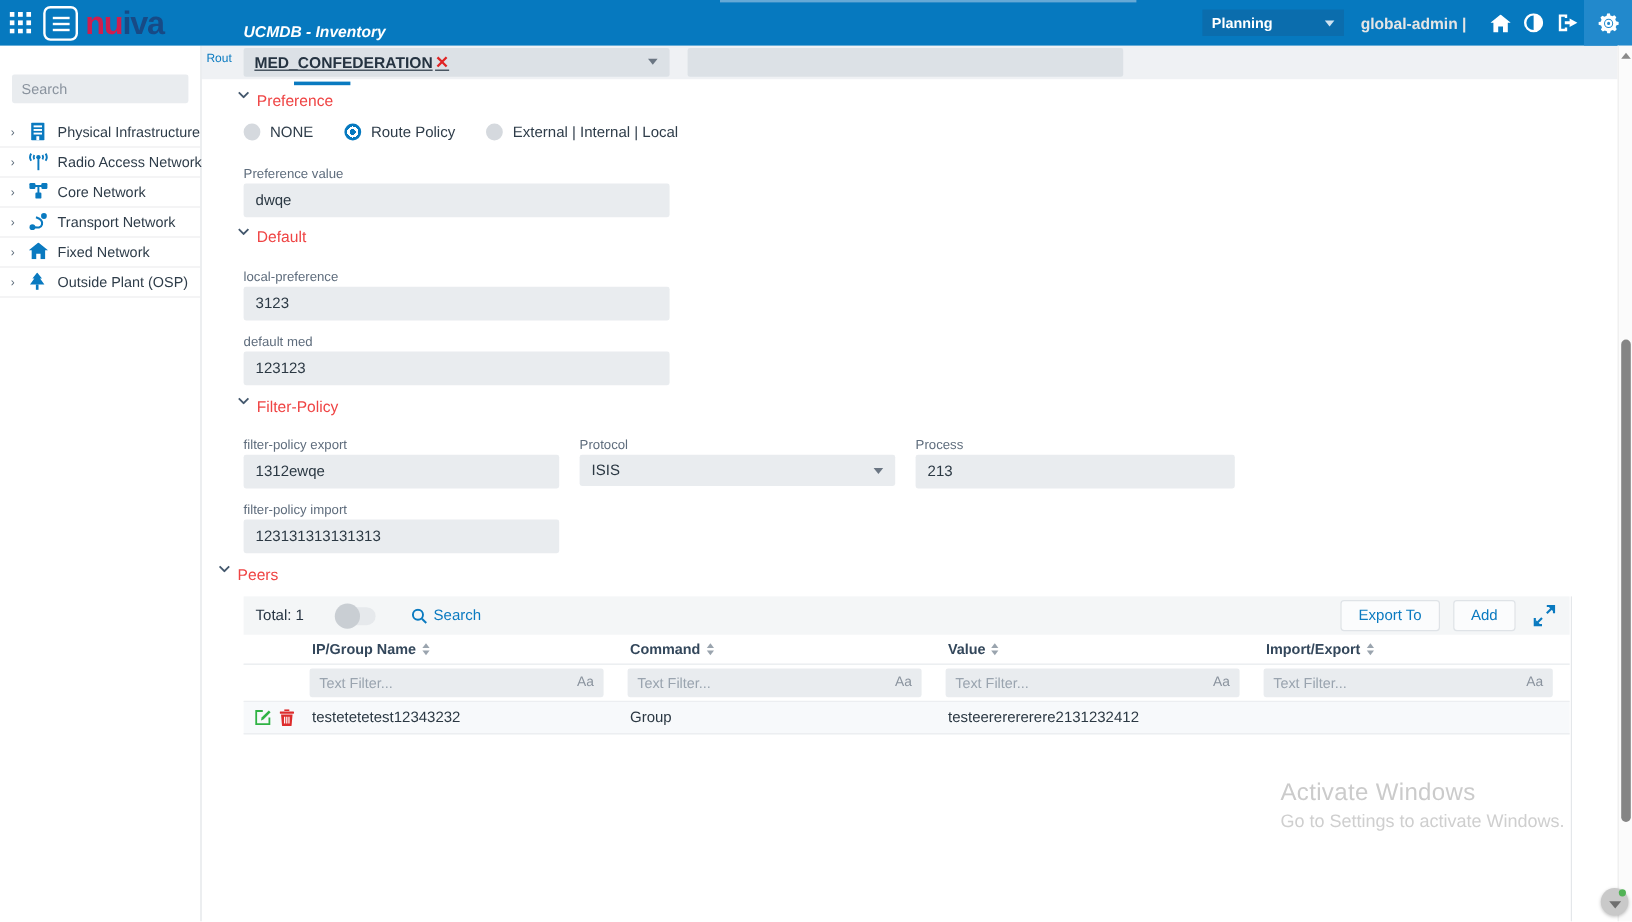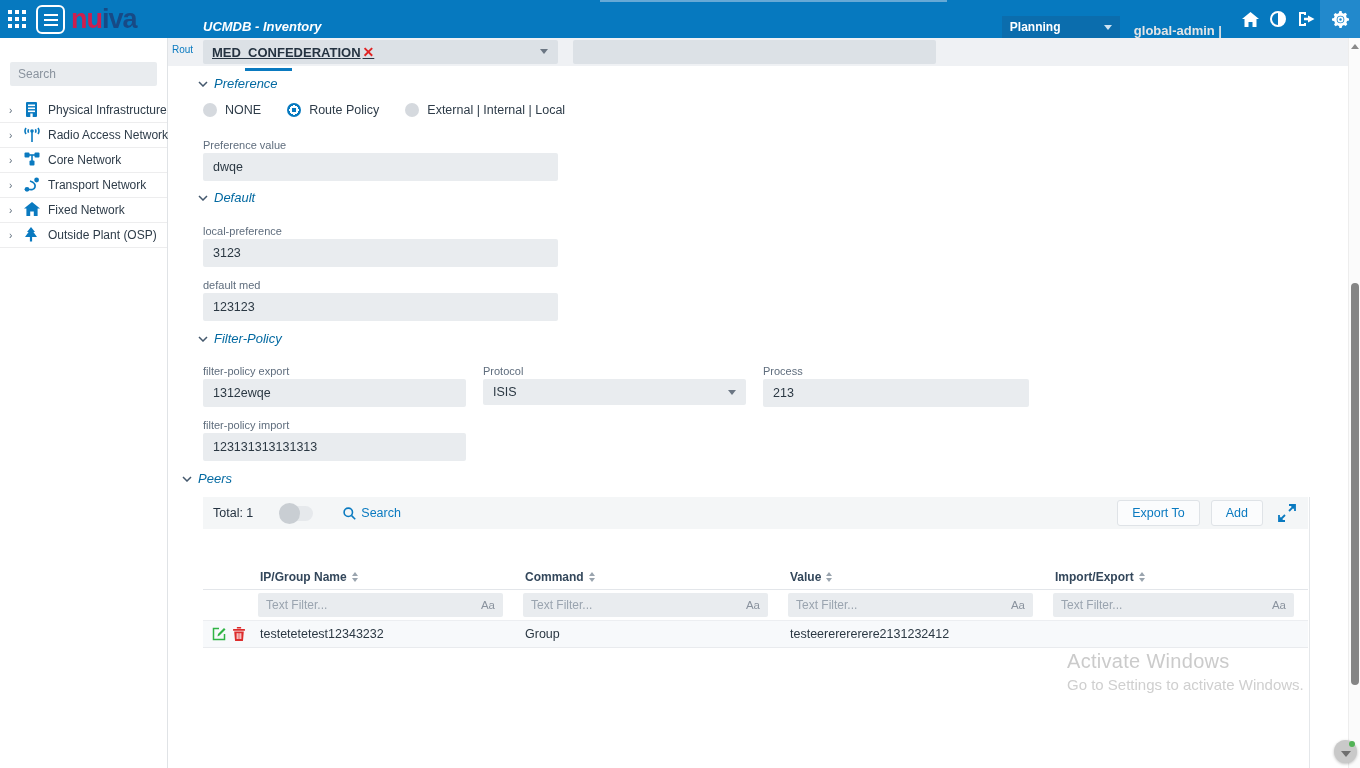--- a/index.html
+++ b/index.html
@@ -17,21 +17,21 @@
     justify-content:center; flex-direction:column; gap:3px; cursor:pointer; }
   .menu-btn i { display:block; width:14px; height:2px; background:#fff; }
   .logo { position:absolute; left:71px; top:1px; font-size:27px; font-weight:800;
     letter-spacing:-1px; line-height:36px; }
   .logo .p1 { color:#cf1e4e; }
   .logo .p2 { color:#174a86; }
   .app-title { position:absolute; left:203px; top:0; height:38px; display:flex;
     align-items:flex-end; padding-bottom:4px; color:#fff; font-size:13px;
     font-weight:bold; font-style:italic; }
   .header-right { position:absolute; right:0; top:0; height:38px; display:flex;
-    align-items:flex-end; }
+    align-items:center; }
   .planning-select { width:118px; height:22px; background:#0b6dad; color:#fff;
     font-size:12px; font-weight:bold; display:flex; align-items:center;
     padding:0 8px; margin-right:14px; cursor:pointer; }
   .planning-select .chev { margin-left:auto; width:0; height:0;
     border-left:4px solid transparent; border-right:4px solid transparent;
     border-top:5px solid #cfe3f2; }
   .user-label { color:#e5e5e5; font-size:13px; font-weight:bold; margin-right:14px; }
   .hicon { width:28px; height:38px; display:flex; align-items:center;
     justify-content:center; cursor:pointer; }
   .hicon svg { display:block; }
@@ -66,22 +66,22 @@
     border-top:5px solid #6b7683; }
   .ghost-tab { position:absolute; left:4px; top:6px; font-size:10px;
     color:#0a7ac0; z-index:2; }
   .chip { position:absolute; left:44px; top:6px; font-size:13px; font-weight:bold;
     color:#253341; z-index:3; white-space:nowrap;text-decoration:underline; }
   .chip .x { color:#e02424; font-weight:bold; font-size:14px; margin-left:2px;
     cursor:pointer; }
   .tab-underline { position:absolute; left:77px; top:30px; width:47px; height:3px;
     background:#0a7ac0; }
 
-  .sect-head { position:absolute; display:flex; align-items:center; gap:6px;
-    font-size:13px; color:#0369a1; cursor:pointer;font-style:italic; }
+  .sect-head { position:absolute; display:flex; align-items:flex-start; gap:6px;
+    font-size:13px; color:#ef4444; cursor:pointer; }
   .sect-head svg { display:block; }
   .flabel { position:absolute; font-size:11px; color:#5f6d7d; }
   .finput { position:absolute; height:26px; background:#e9ecef; border:none;
     border-radius:2px; padding:14px 10px; font-size:12.5px; color:#2b3843;
     font-family:"Liberation Sans",sans-serif; }
   .fselect { position:absolute; height:26px; background:#e9ecef; border-radius:2px;
     display:flex; align-items:center; padding:0 10px; font-size:12.5px;
     color:#2b3843; cursor:pointer; }
   .fselect .chev { margin-left:auto; width:0; height:0;
     border-left:4px solid transparent; border-right:4px solid transparent;
@@ -107,21 +107,21 @@
   .search-link { display:flex; align-items:center; gap:5px; margin-left:30px;
     color:#0a7ac0; font-size:12.5px; cursor:pointer; }
   .tb-btn { background:#fbfcfd; border:1px solid #dfe3e7; border-radius:3px;
     color:#0a7ac0; font-size:12.5px; padding:5px 14px; cursor:pointer;
     font-family:"Liberation Sans",sans-serif; }
   .tb-btn.export { margin-left:auto; }
   .tb-btn.add { margin-left:11px; }
   .expand-btn { margin-left:13px; margin-right:2px; cursor:pointer; width:22px;
     height:22px; }
 
-  .ptable { width:100%;margin-top:36px; }
+  .ptable { width:100%; }
   .prow { display:grid; grid-template-columns:49px 265px 265px 265px auto; }
   .prow.head { height:25px; align-items:center; background:#fff;
     border-bottom:1px solid #e3e6ea; }
   .col-head { display:flex; align-items:center; gap:5px; padding-left:8px;
     font-size:12px; font-weight:bold; color:#33475b; cursor:pointer; }
   .sort { display:flex; flex-direction:column; gap:2px; }
   .sort i { display:block; width:0; height:0; border-left:3.5px solid transparent;
     border-right:3.5px solid transparent; }
   .sort .up { border-bottom:4px solid #9aa4ae; }
   .sort .dn { border-top:4px solid #9aa4ae; }

